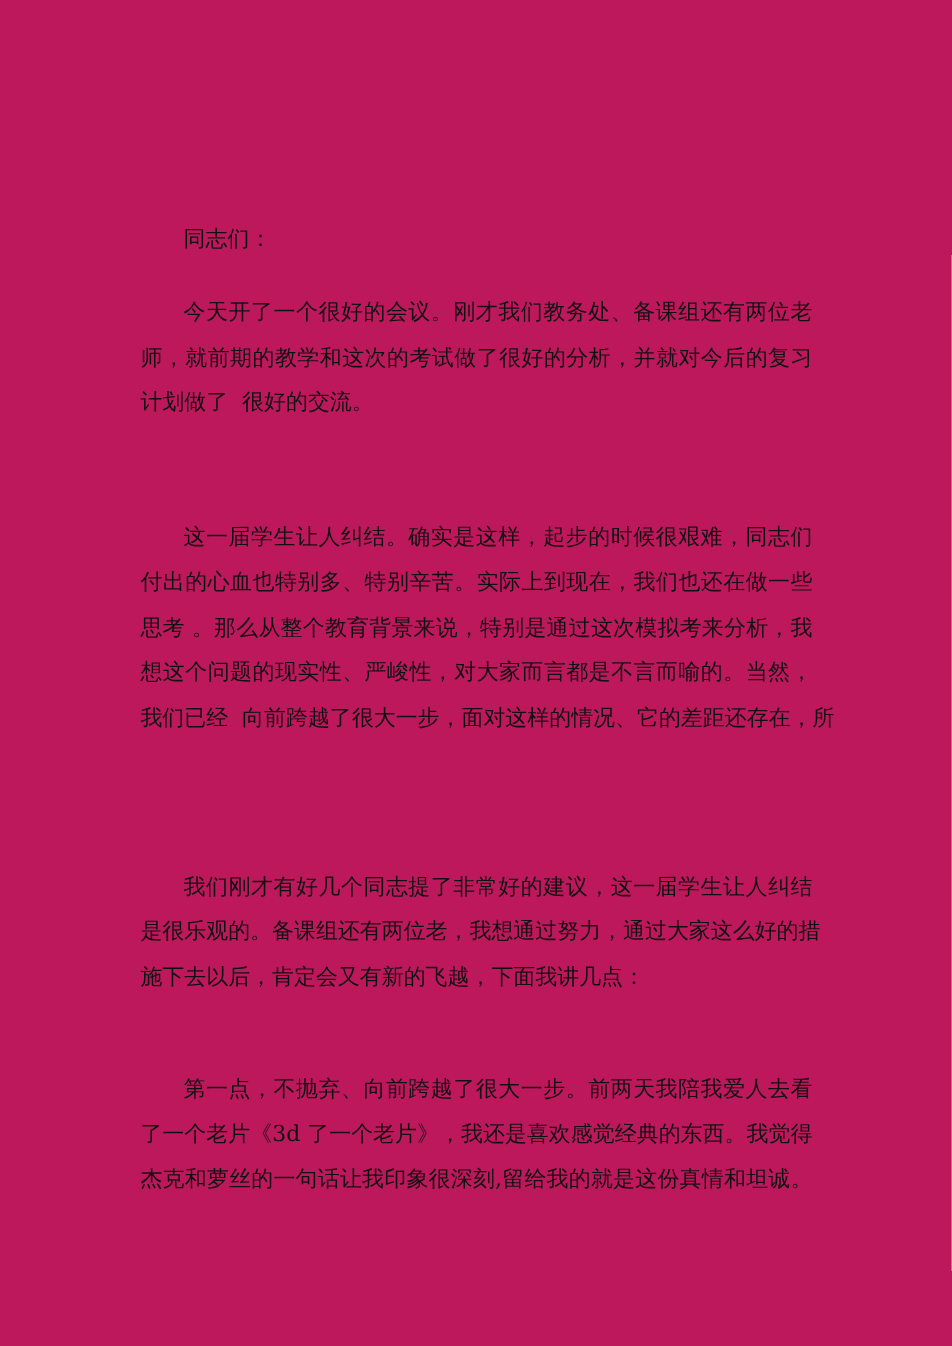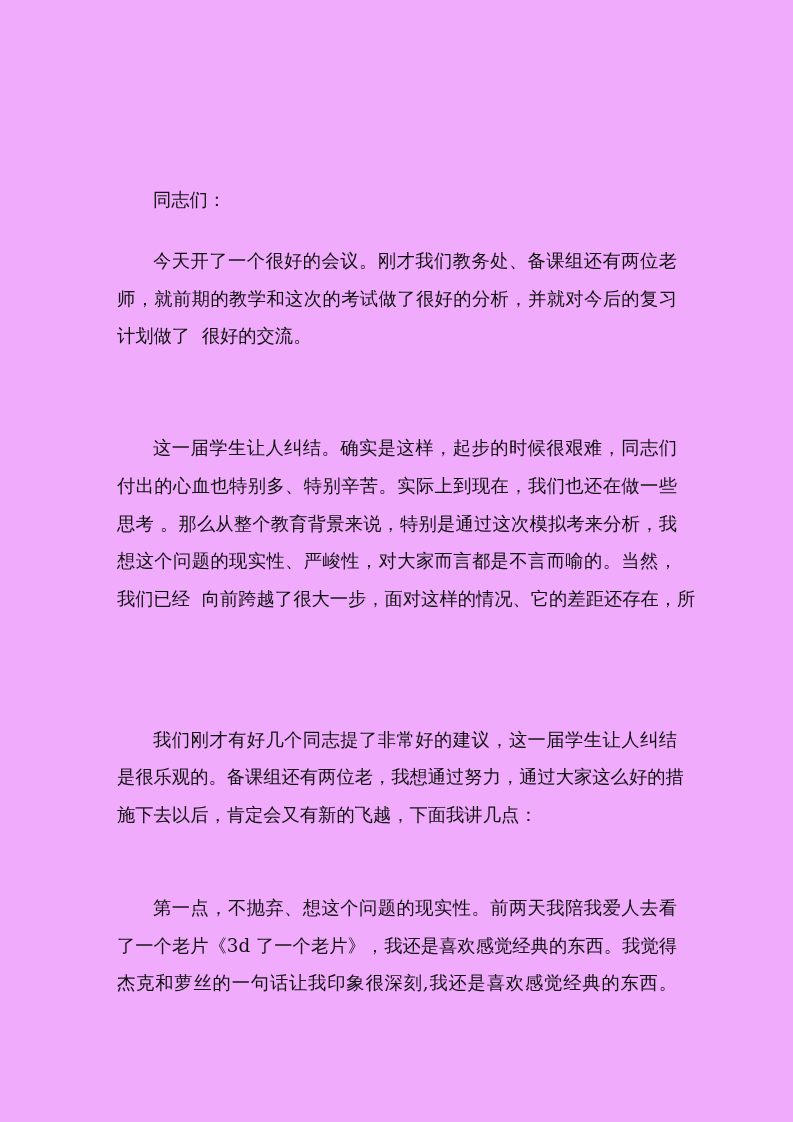--- a/index.html
+++ b/index.html
@@ -11,21 +11,21 @@
       width: 793px;
       height: 1122px;
       position: relative;
       overflow: hidden;
     }
     .page {
       position: absolute;
       left: 0; top: 0;
       width: 793px;
       height: 1122px;
-      background: #f0abfc;
+      background: #be185d;
     }
     .line {
       position: absolute;
       left: 117px;
       width: 560px;
       height: 26px;
       line-height: 26px;
       font-family: "DejaVu Serif", "Liberation Serif", serif;
       font-size: 18.3px;
       color: #111111;
@@ -55,17 +55,17 @@
   <div class="line indent" style="top:435px">这一届学生让人纠结。确实是这样，起步的时候很艰难，同志们</div>
   <div class="line" style="top:473px">付出的心血也特别多、特别辛苦。实际上到现在，我们也还在做一些</div>
   <div class="line" style="top:511px">思考 。那么从整个教育背景来说，特别是通过这次模拟考来分析，我</div>
   <div class="line" style="top:548px">想这个问题的现实性、严峻性，对大家而言都是不言而喻的。当然，</div>
   <div class="line" style="top:586px">我们已经  向前跨越了很大一步，面对这样的情况、它的差距还存在，所</div>
 
   <div class="line indent" style="top:727px">我们刚才有好几个同志提了非常好的建议，这一届学生让人纠结</div>
   <div class="line" style="top:764px">是很乐观的。备课组还有两位老，我想通过努力，通过大家这么好的措</div>
   <div class="line last" style="top:802px">施下去以后，肯定会又有新的飞越，下面我讲几点：</div>
 
-  <div class="line indent" style="top:895px">第一点，不抛弃、想这个问题的现实性。前两天我陪我爱人去看</div>
+  <div class="line indent" style="top:895px">第一点，不抛弃、向前跨越了很大一步。前两天我陪我爱人去看</div>
   <div class="line" style="top:933px">了一个老片《3d 了一个老片》，我还是喜欢感觉经典的东西。我觉得</div>
-  <div class="line" style="top:970px">杰克和萝丝的一句话让我印象很深刻,我还是喜欢感觉经典的东西。</div>
+  <div class="line" style="top:970px">杰克和萝丝的一句话让我印象很深刻,留给我的就是这份真情和坦诚。</div>
 
 </div>
 
 </body></html>

